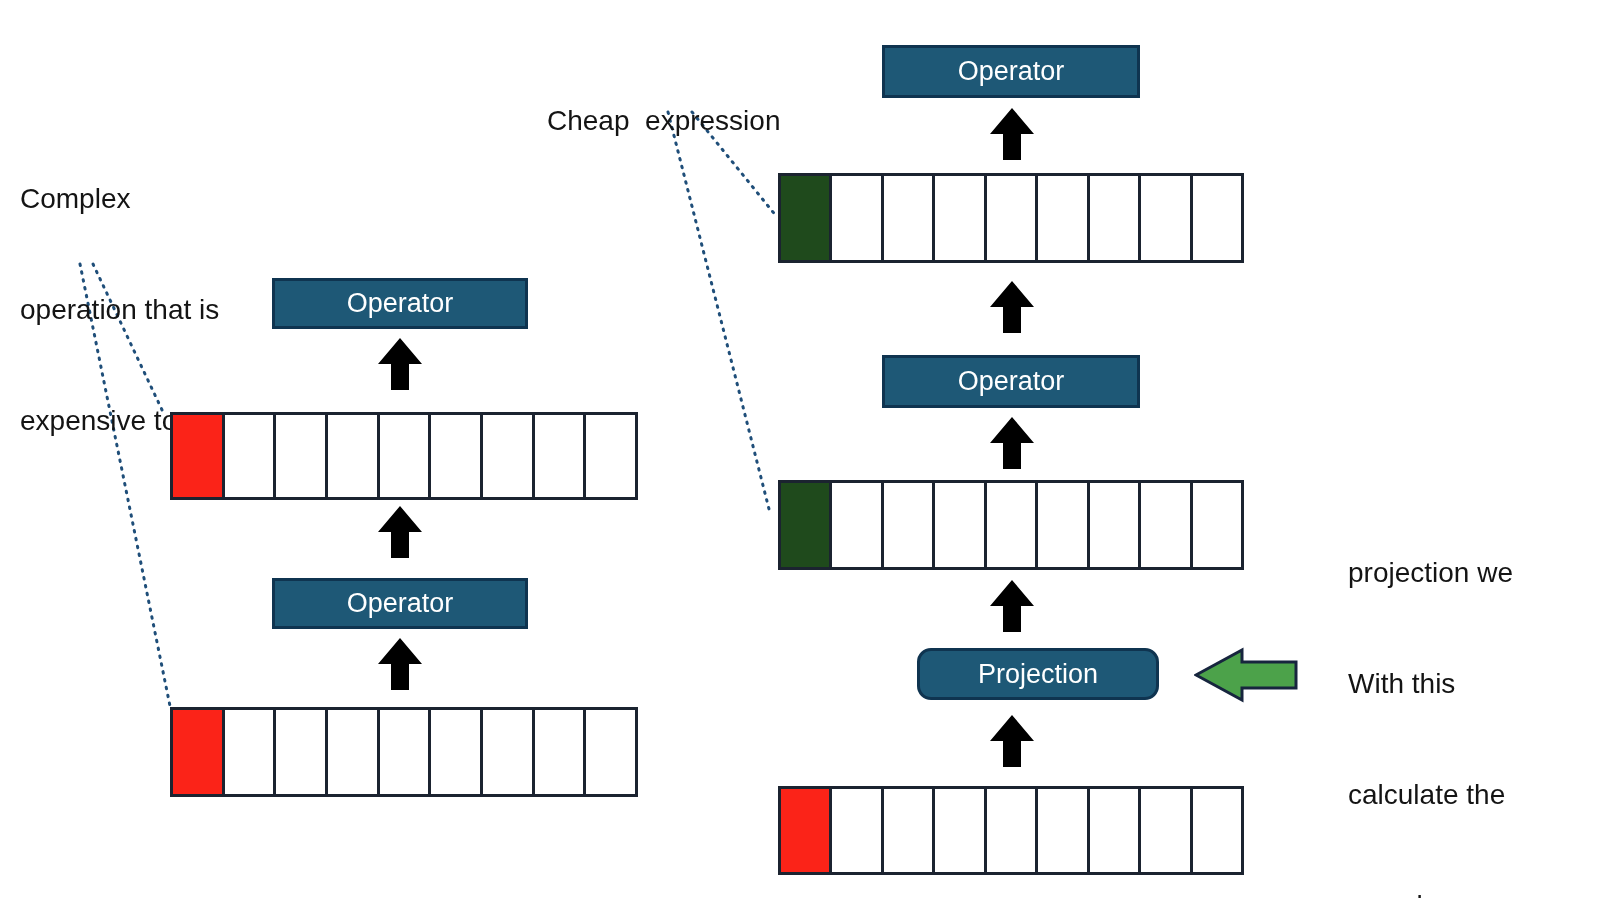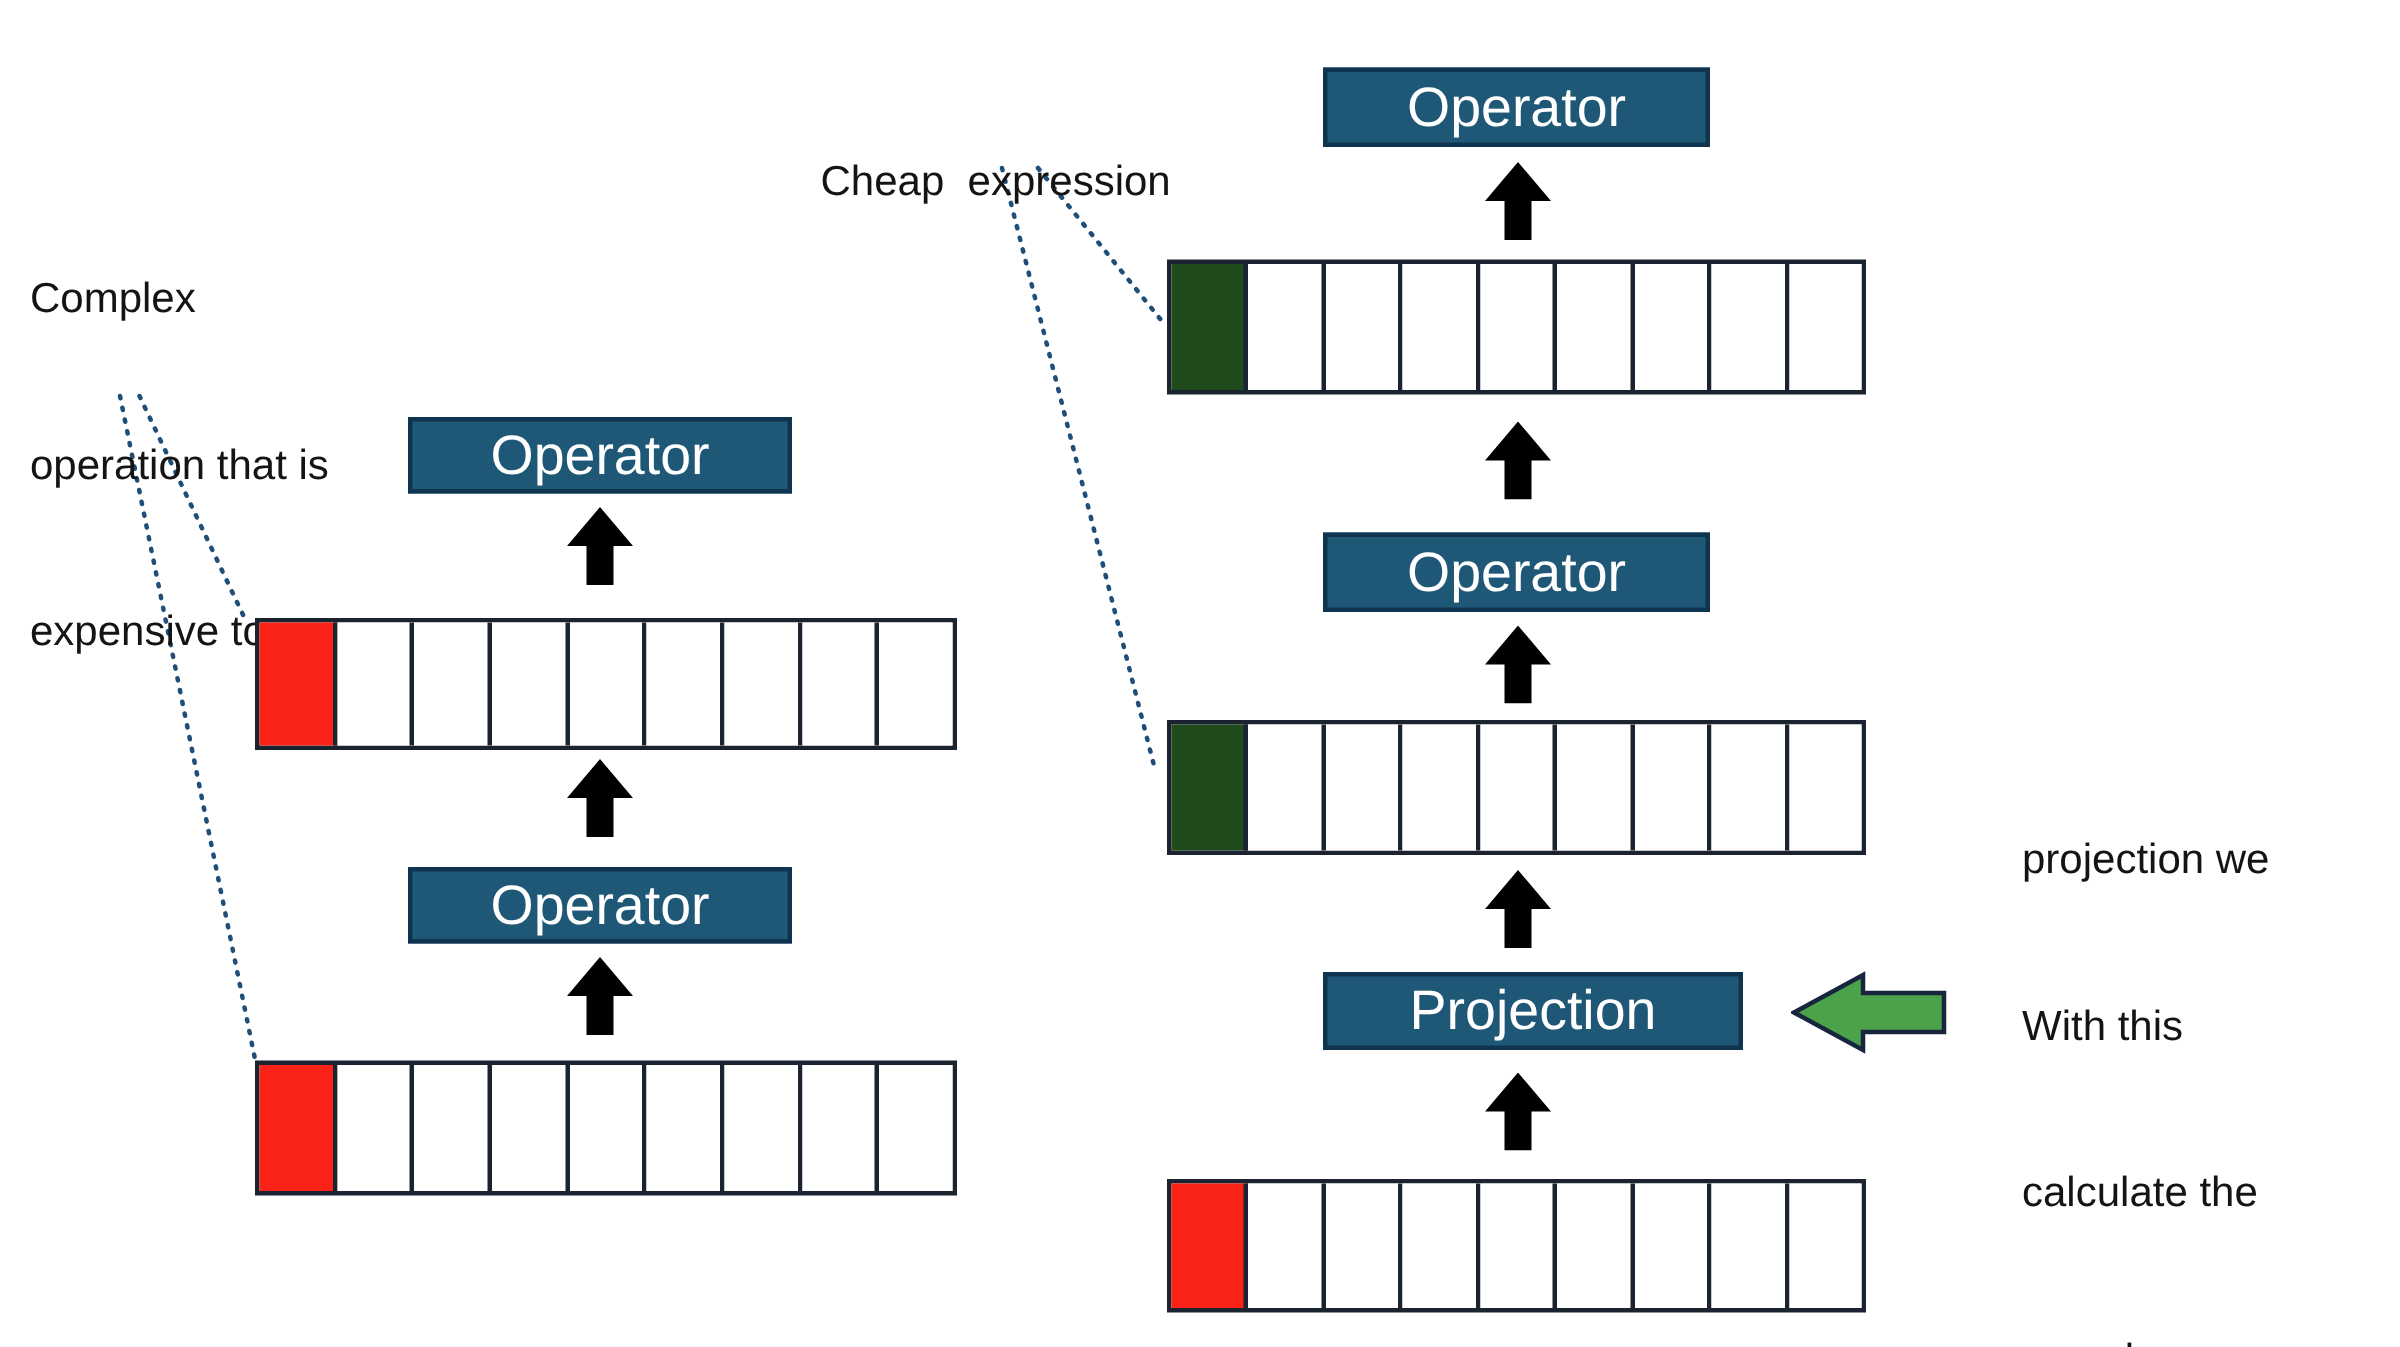--- a/index.html
+++ b/index.html
@@ -6,21 +6,21 @@
   .canvas{
     position:relative;width:1600px;height:898px;background:#ffffff;overflow:hidden;
     font-family:"Liberation Sans", sans-serif;color:#111111;
   }
   .overlay{position:absolute;left:0;top:0;width:1600px;height:898px;pointer-events:none;}
   .annotation{position:absolute;font-size:28px;line-height:37px;color:#141414;white-space:pre-wrap;}
   .annotation div{white-space:pre-wrap;}
   .op-box{
     position:absolute;background:#1E5876;border:3px solid #0F3450;box-sizing:border-box;
     display:flex;align-items:center;justify-content:center;
-    color:#ffffff;font-size:37px;
+    color:#ffffff;font-size:27px;
   }
   .vec-row{
     position:absolute;display:flex;box-sizing:border-box;
     border:3px solid #1B2330;background:#ffffff;
   }
   .vec-row .cell{
     flex:1 1 0;box-sizing:border-box;border-right:3px solid #1B2330;background:#ffffff;
   }
   .vec-row .cell:last-child{border-right:none;}
   .arrow-up{position:absolute;width:44px;height:52px;}
@@ -148,21 +148,21 @@
       <div class="cell"></div>
       <div class="cell"></div>
       <div class="cell"></div>
       <div class="cell"></div>
     </div>
 
   <svg class="arrow-up" style="left:990px;top:580px;" viewBox="0 0 44 52">
     <polygon points="22,0 44,26 31,26 31,52 13,52 13,26 0,26"></polygon>
   </svg>
 
-  <div class="op-box" style="left:882px;top:648px;width:280px;height:52px;">
+  <div class="op-box" style="left:917px;top:648px;width:242px;height:52px;border-radius:14px;">
     <span>Projection</span>
   </div>
 
   <svg class="green-arrow" style="left:1194px;top:646px;" viewBox="0 0 104 58">
     <polygon points="2,29 48,4 48,16 102,16 102,42 48,42 48,54"></polygon>
   </svg>
 
   <svg class="arrow-up" style="left:990px;top:715px;" viewBox="0 0 44 52">
     <polygon points="22,0 44,26 31,26 31,52 13,52 13,26 0,26"></polygon>
   </svg>

